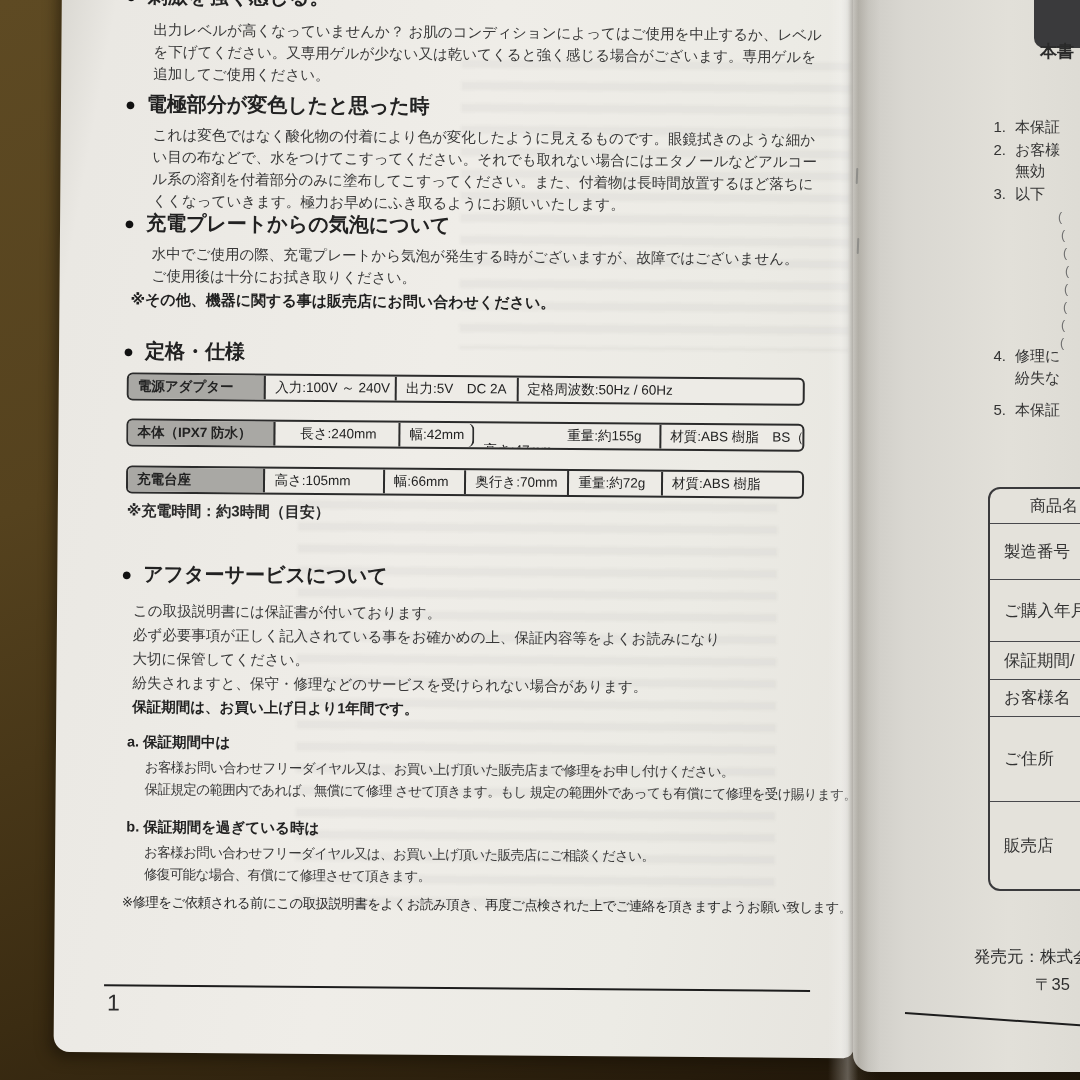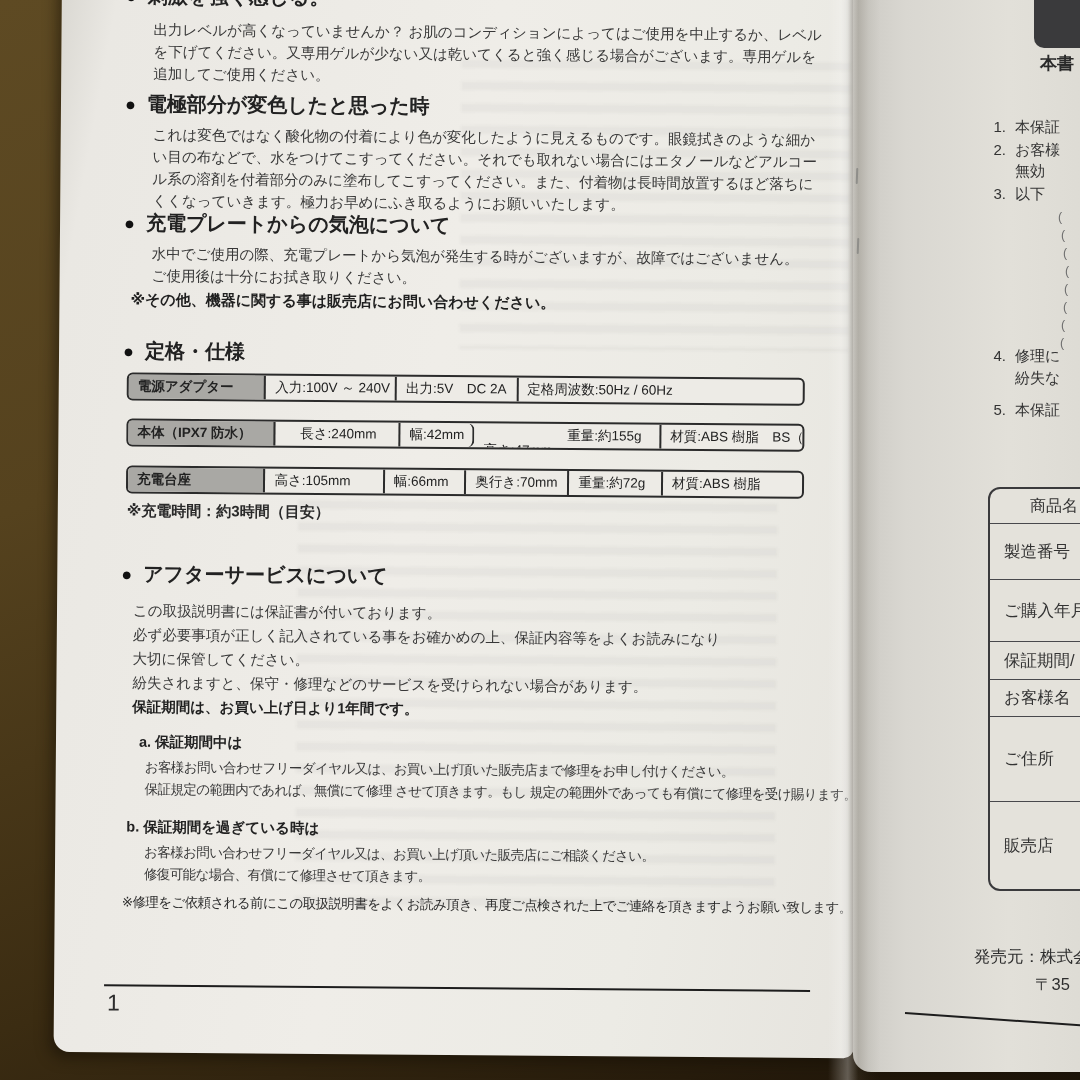--- a/index.html
+++ b/index.html
@@ -120,38 +120,38 @@
     </div>
 
     <div class="abs" style="left:76px;top:622px;">
       <div class="as-line">この取扱説明書には保証書が付いております。</div>
       <div class="as-line">必ず必要事項が正しく記入されている事をお確かめの上、保証内容等をよくお読みになり</div>
       <div class="as-line">大切に保管してください。</div>
       <div class="as-line">紛失されますと、保守・修理などのサービスを受けられない場合があります。</div>
       <div class="as-bold">保証期間は、お買い上げ日より1年間です。</div>
     </div>
 
-    <div class="abs ab-label" style="left:71px;top:756px;margin-left:12px;">a. 保証期間中は</div>
+    <div class="abs ab-label" style="left:71px;top:756px;">a. 保証期間中は</div>
     <div class="abs ab-body" style="left:89px;top:780px;">お客様お問い合わせフリーダイヤル又は、お買い上げ頂いた販売店まで修理をお申し付けください。
 保証規定の範囲内であれば、無償にて修理 させて頂きます。もし 規定の範囲外であっても有償にて修理を受け賜ります。</div>
 
     <div class="abs ab-label" style="left:71px;top:841px;">b. 保証期間を過ぎている時は</div>
     <div class="abs ab-body" style="left:89px;top:865px;">お客様お問い合わせフリーダイヤル又は、お買い上げ頂いた販売店にご相談ください。
 修復可能な場合、有償にて修理させて頂きます。</div>
 
     <div class="abs note-last" style="left:67px;top:917px;">※修理をご依頼される前にこの取扱説明書をよくお読み頂き、再度ご点検された上でご連絡を頂きますようお願い致します。</div>
 
     <div class="abs footer-rule" style="left:50px;top:1008px;width:706px;"></div>
     <div class="abs page-num" style="left:53px;top:1013px;">1</div>
   </div>
 
   <div class="page page-right">
 
     <div class="abs rp-box" style="left:181px;top:6px;width:70px;height:62px;"></div>
-    <div class="abs rp-head" style="left:187px;top:72px;">本書</div>
+    <div class="abs rp-head" style="left:187px;top:60px;">本書</div>
 
     <div class="abs rp-row" style="left:133px;top:138px;">
       <span class="rp-num">1.</span>
       <span>本保証</span>
     </div>
     <div class="abs rp-row" style="left:133px;top:161px;">
       <span class="rp-num">2.</span>
       <span>お客様</span>
     </div>
     <div class="abs rp-row" style="left:162px;top:182px;">

